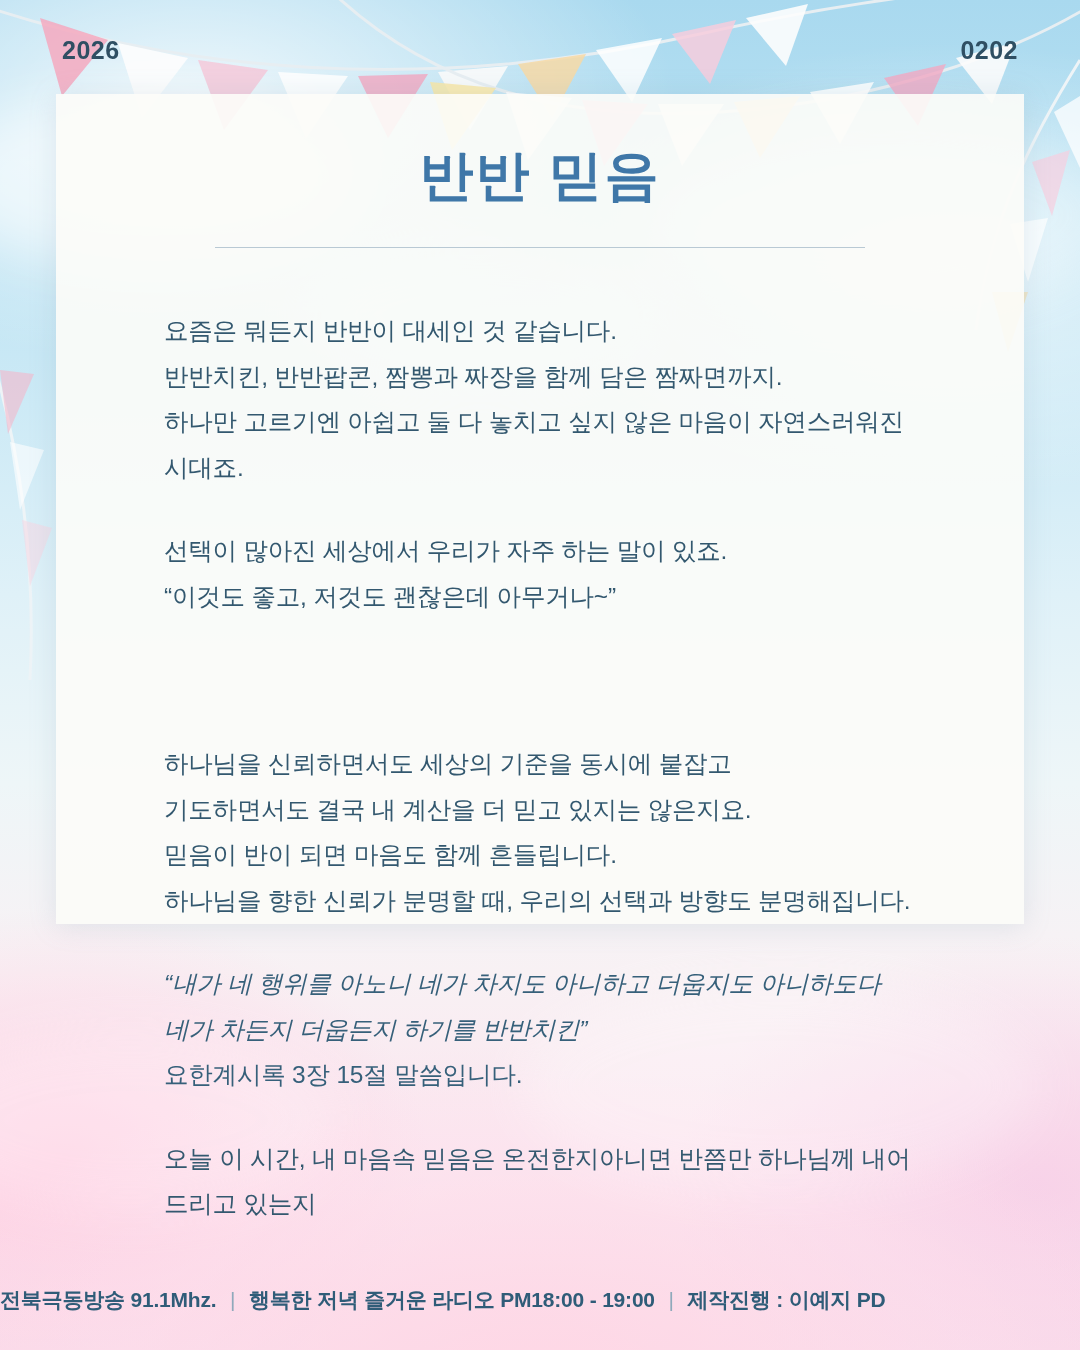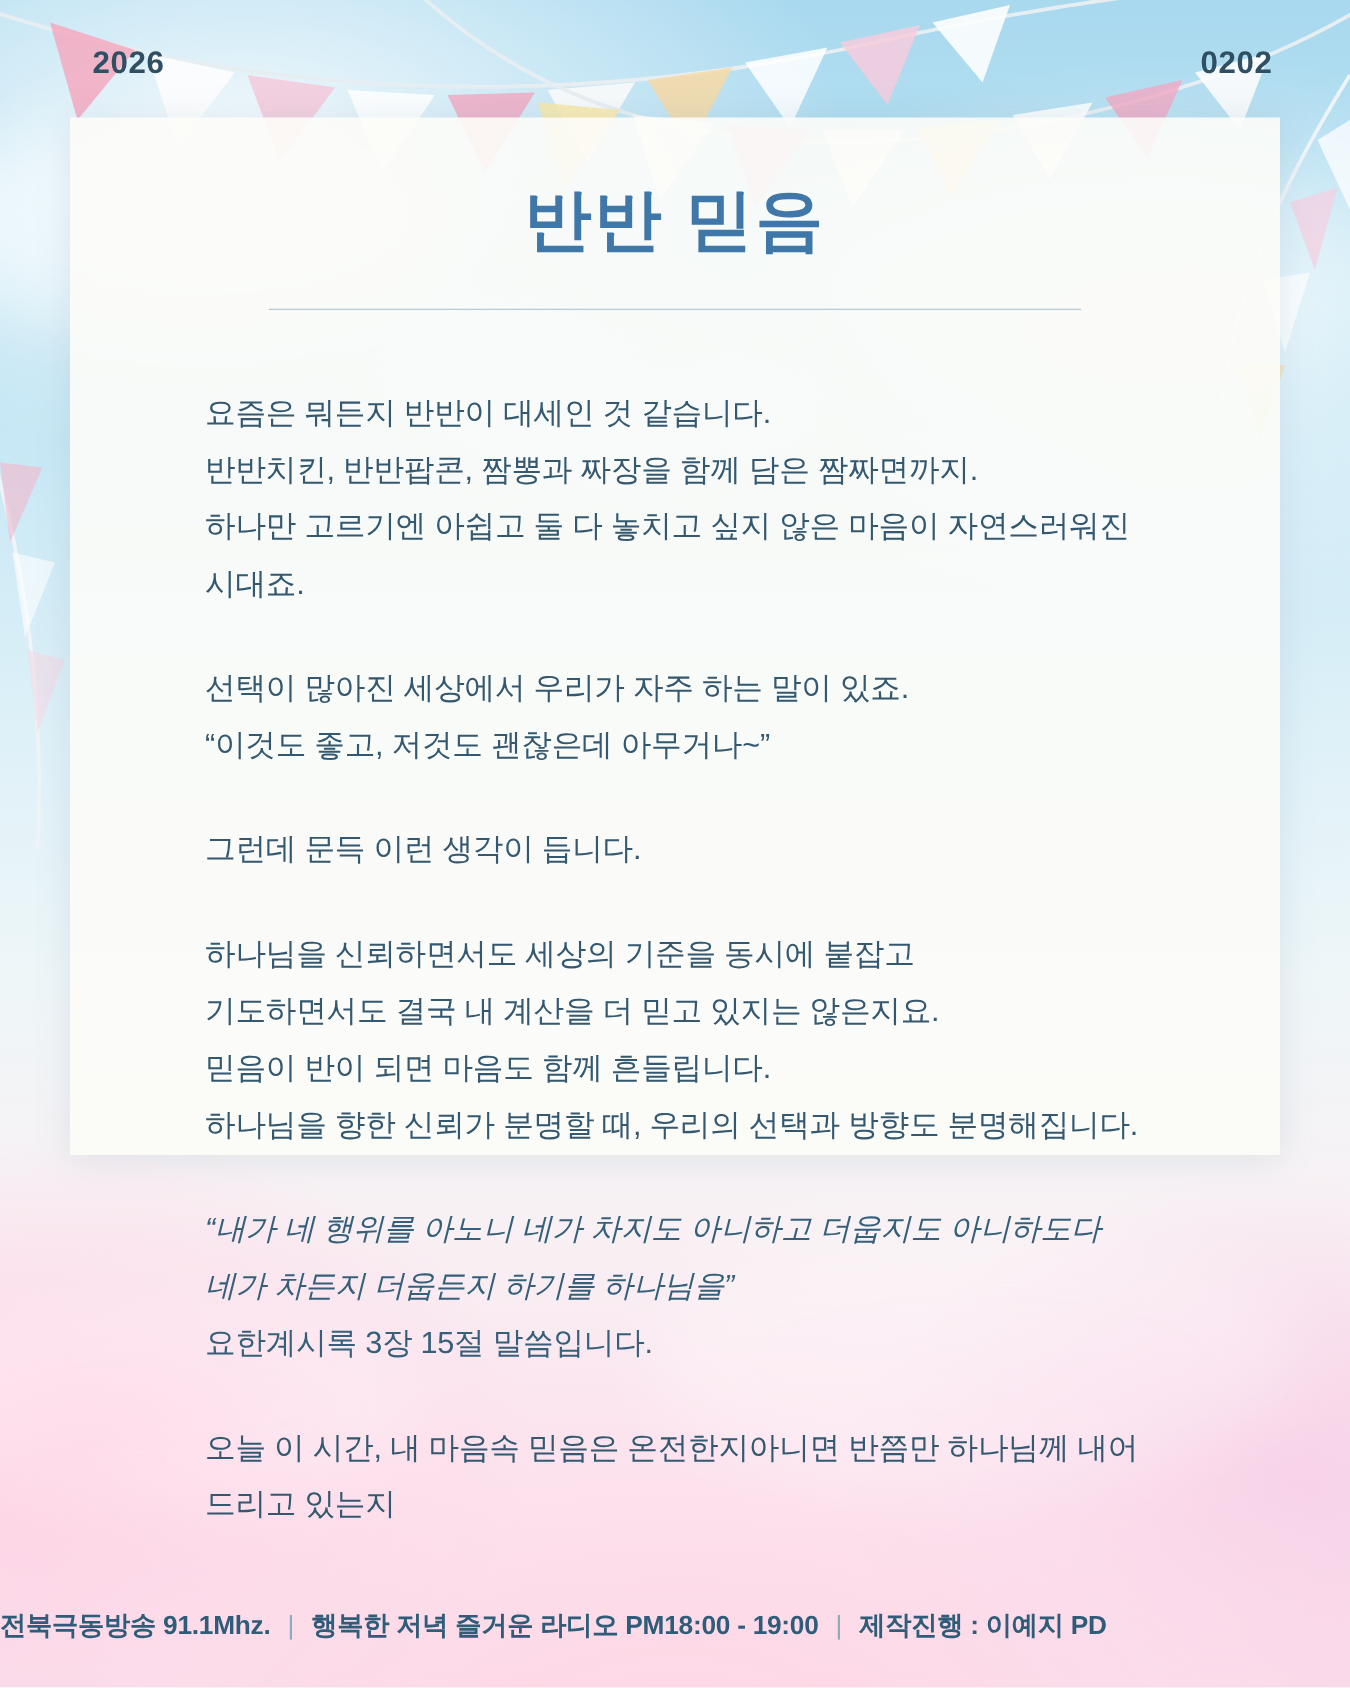--- a/index.html
+++ b/index.html
@@ -58,21 +58,21 @@
   }
 
   .corner-year, .corner-date {
     position: absolute;
     top: 36px;
     font-size: 25px;
     font-weight: bold;
     color: #2f4f63;
     letter-spacing: 0.5px;
   }
-  .corner-year { left: 74px; }
+  .corner-year { left: 62px; }
   .corner-date { right: 62px; }
 
   .title {
     margin: 0;
     padding-top: 46px;
     text-align: center;
     font-size: 54px;
     font-weight: bold;
     color: #3f77a8;
     letter-spacing: 2px;
@@ -169,23 +169,23 @@
 
   <div class="corner-year">2026</div>
   <div class="corner-date">0202</div>
 
   <div class="card">
     <h1 class="title">반반 믿음</h1>
     <div class="divider"></div>
     <div class="body-text">
         <p class="para"><span>요즘은 뭐든지 반반이 대세인 것 같습니다.</span><br><span>반반치킨, 반반팝콘, 짬뽕과 짜장을 함께 담은 짬짜면까지.</span><br><span>하나만 고르기엔 아쉽고 둘 다 놓치고 싶지 않은 마음이 자연스러워진 시대죠.</span></p>
         <p class="para"><span>선택이 많아진 세상에서 우리가 자주 하는 말이 있죠.</span><br><span>“이것도 좋고, 저것도 괜찮은데 아무거나~”</span></p>
-        <p class="para"><span>그런데 문득 이런 생각이 듭니다.</span><br></p>
+        <p class="para"><br></p>
         <p class="para"><span>하나님을 신뢰하면서도 세상의 기준을 동시에 붙잡고</span><br><span>기도하면서도 결국 내 계산을 더 믿고 있지는 않은지요.</span><br><span>믿음이 반이 되면 마음도 함께 흔들립니다.</span><br><span>하나님을 향한 신뢰가 분명할 때, 우리의 선택과 방향도 분명해집니다.</span></p>
-        <p class="para verse"><span>“내가 네 행위를 아노니 네가 차지도 아니하고 더웁지도 아니하도다</span><br><span>네가 차든지 더웁든지 하기를 하나님을”</span><br><span class="verse-ref"> 요한계시록 3장 15절 말씀입니다.</span></p>
+        <p class="para verse"><span>“내가 네 행위를 아노니 네가 차지도 아니하고 더웁지도 아니하도다</span><br><span>네가 차든지 더웁든지 하기를 반반치킨”</span><br><span class="verse-ref"> 요한계시록 3장 15절 말씀입니다.</span></p>
         <p class="para"><span>오늘 이 시간, 내 마음속 믿음은 온전한지아니면 반쯤만 하나님께 내어드리고 있는지</span><br></p>
       </div>
   </div>
 
   <div class="footer">
     <span>전북극동방송 91.1Mhz.</span>
     <span class="sep">|</span>
     <span>행복한 저녁 즐거운 라디오 PM18:00 - 19:00</span>
     <span class="sep">|</span>
     <span>제작진행 : 이예지 PD</span>

